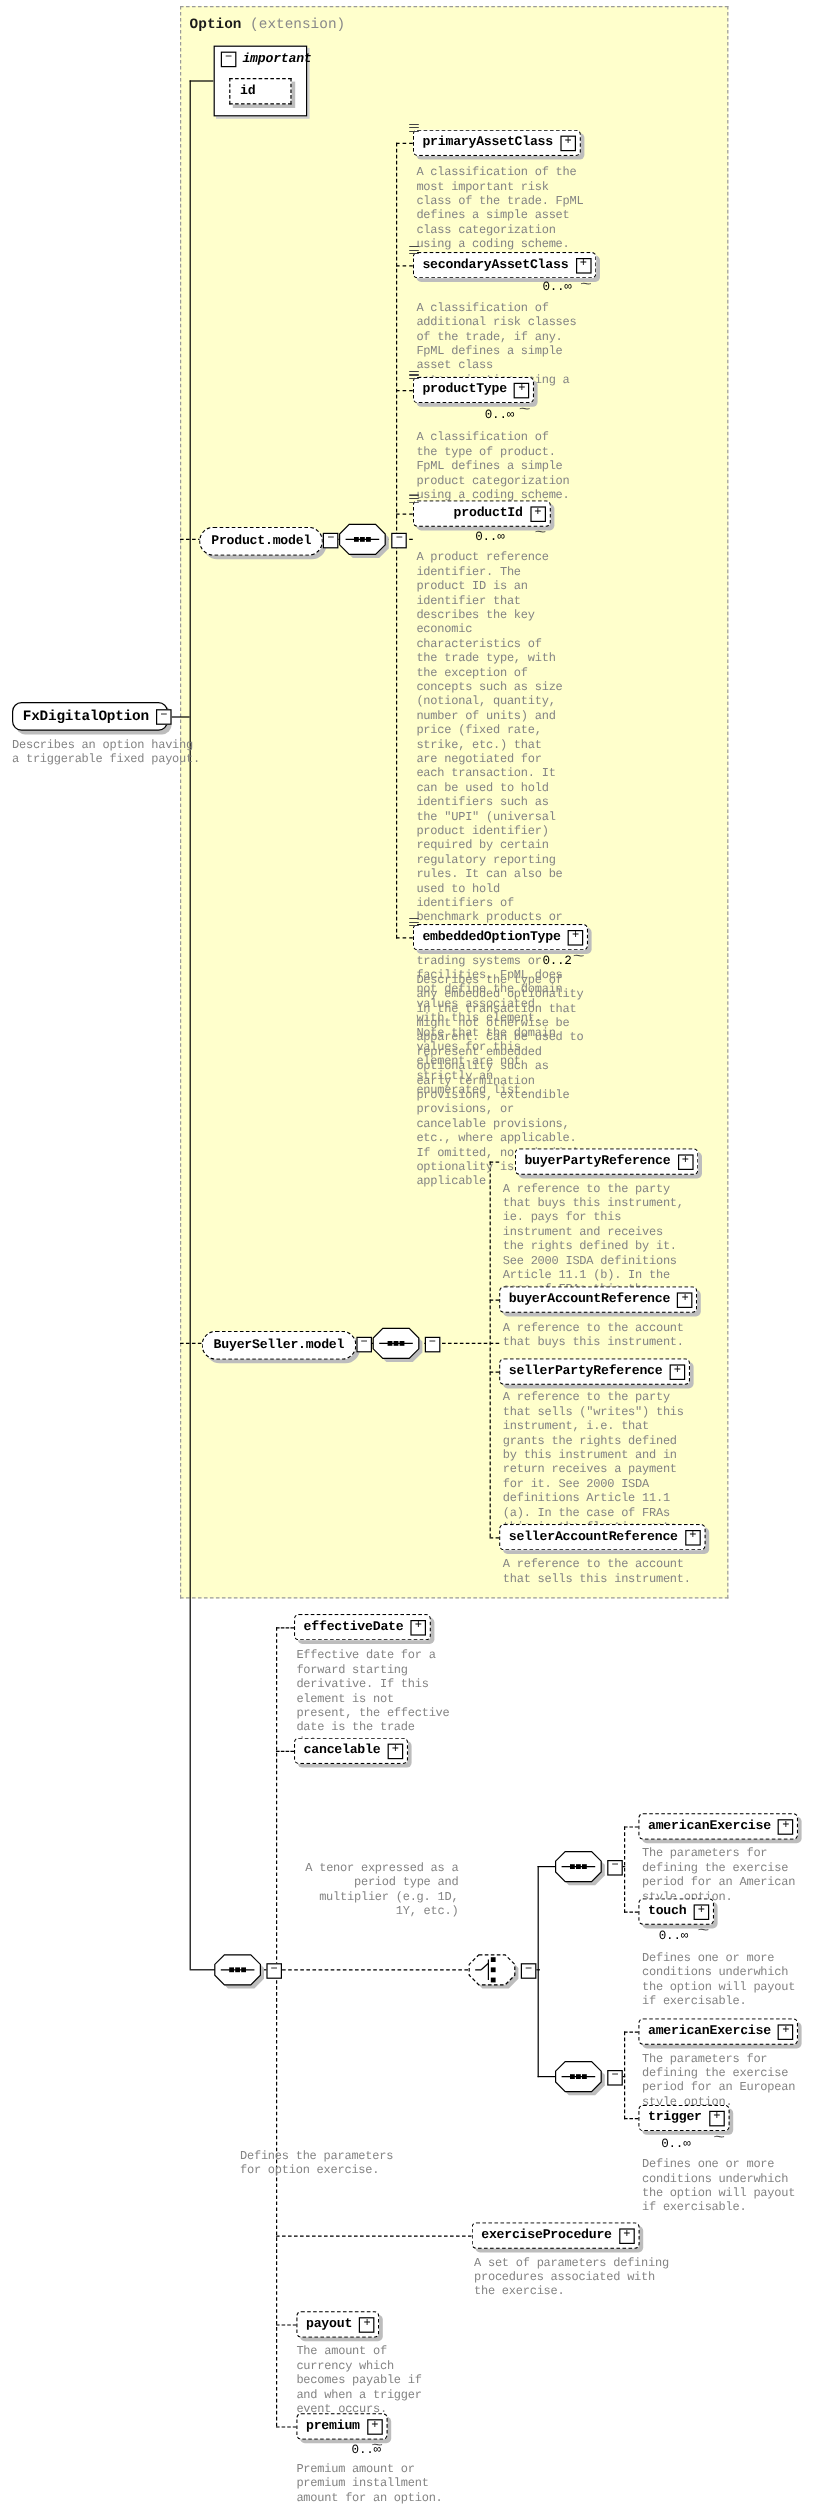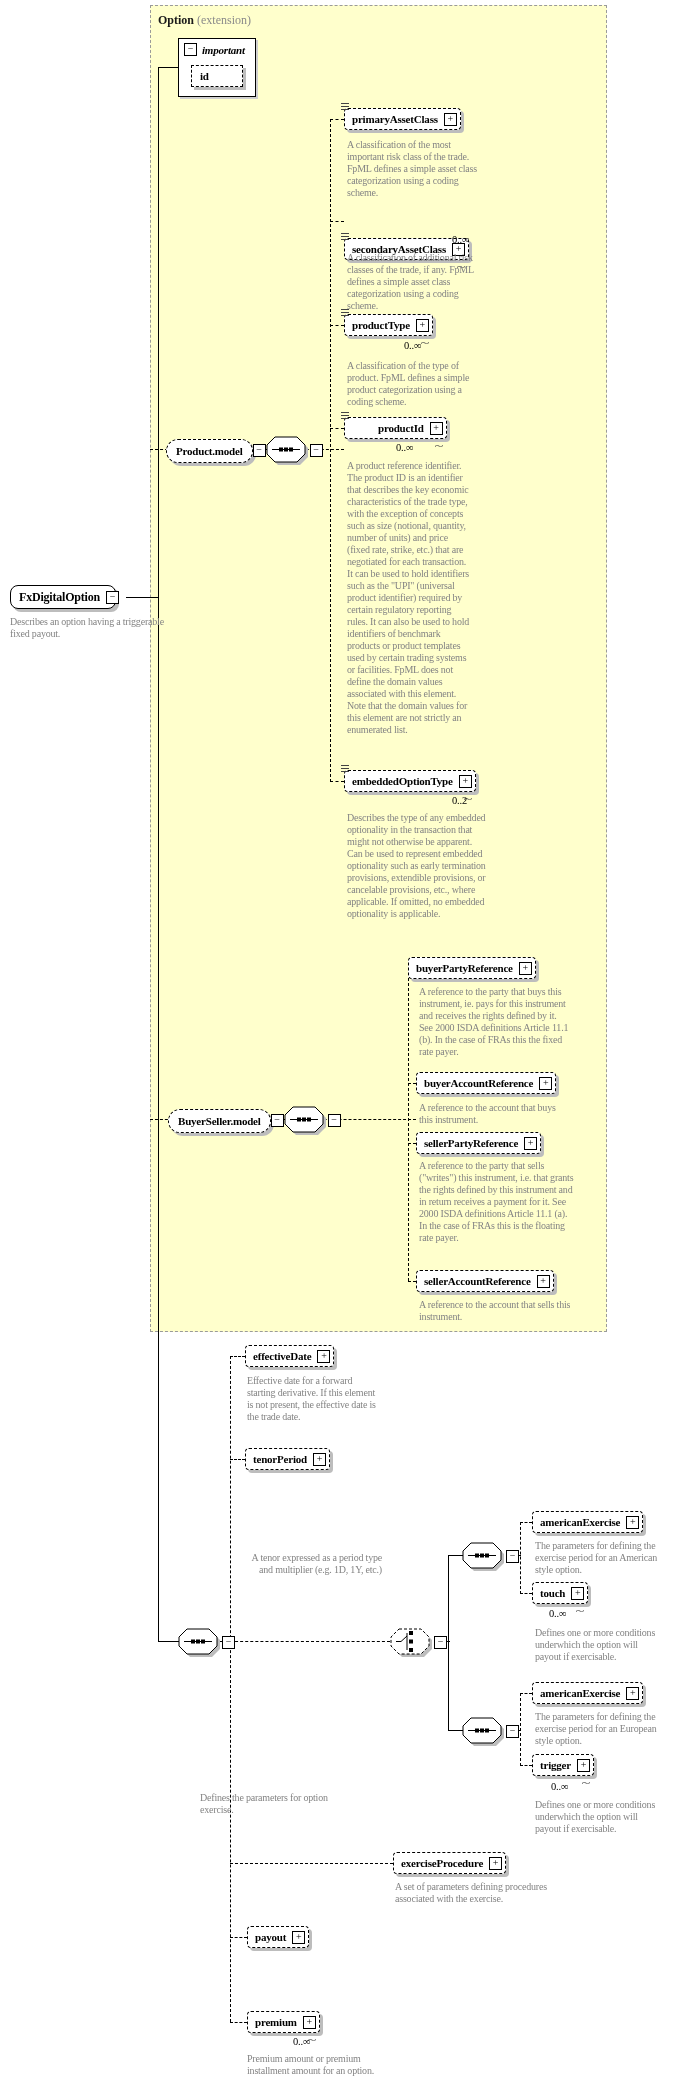--- a/index.html
+++ b/index.html
@@ -1,17 +1,17 @@
 <!DOCTYPE html>
 <html><head>
 <meta charset="utf-8">
 <style>
   html,body{margin:0;padding:0;background:#fff;}
   #stage{position:relative;width:680px;height:2091px;background:#fff;overflow:hidden;
-         font-family:Liberation Serif, serif;}
+         font-family:Liberation Mono, monospace;}
   
   .ext{position:absolute;left:150px;top:5px;width:457px;height:1327px;
        background:#ffffcc;border:1px dashed #9a9a9a;box-sizing:border-box;}
   .ext-title{position:absolute;left:158px;top:13px;font-size:12px;color:#8a8a8a;white-space:nowrap;}
   .ext-title b{color:#1a1a1a;}
   
   .lh{position:absolute;height:0;border-top:1px solid #000;}
   .lv{position:absolute;width:0;border-left:1px solid #000;}
   .lh.dash{border-top-style:dashed;}
   .lv.dash{border-left-style:dashed;}
@@ -133,21 +133,21 @@
     <span class="tgl">−</span>
   </div>
 
   <div class="ebox" style="left:344px;top:108px;">
     <span class="notch"></span>
     <span class="lbl">primaryAssetClass</span>
     <span class="tgl">+</span>
   </div>
   <div class="desc" style="left:347px;top:139px;width:140px;">A classification of the most important risk class of the trade. FpML defines a simple asset class categorization using a coding scheme.</div>
 
-  <div class="ebox rep" style="left:344px;top:210px;margin-top:28px;">
+  <div class="ebox rep" style="left:344px;top:210px;">
     <span class="notch"></span>
     <span class="lbl">secondaryAssetClass</span>
     <span class="tgl">+</span>
   </div>
   <div class="card" style="left:452px;top:234px;">0..∞</div>
   <div class="desc" style="left:347px;top:252px;width:145px;">A classification of additional risk classes of the trade, if any. FpML defines a simple asset class categorization using a coding scheme.</div>
 
   <div class="ebox rep" style="left:344px;top:314px;">
     <span class="notch"></span>
     <span class="lbl">productType</span>
@@ -181,21 +181,21 @@
       <polygon points="12,5 34,5 42,13 42,22 34,30 12,30 4,22 4,13" fill="#bdbdbd"></polygon>
       <polygon points="9,2 31,2 39,10 39,19 31,27 9,27 1,19 1,10" fill="#fff" stroke="#000"></polygon>
       <line x1="6" y1="14.5" x2="34" y2="14.5" stroke="#000"></line>
       <rect x="13" y="12.5" width="4" height="4" fill="#000"></rect>
         <rect x="18" y="12.5" width="4" height="4" fill="#000"></rect>
         <rect x="23" y="12.5" width="4" height="4" fill="#000"></rect>
     </svg>
     <span class="tgl">−</span>
   </div>
 
-  <div class="ebox" style="left:408px;top:957px;">
+  <div class="ebox" style="left:429px;top:957px;">
     <span class="lbl">buyerPartyReference</span>
     <span class="tgl">+</span>
   </div>
   <div class="desc" style="left:419px;top:986px;width:152px;">A reference to the party that buys this instrument, ie. pays for this instrument and receives the rights defined by it. See 2000 ISDA definitions Article 11.1 (b). In the case of FRAs this the fixed rate payer.</div>
 
   <div class="ebox" style="left:416px;top:1072px;">
     <span class="lbl">buyerAccountReference</span>
     <span class="tgl">+</span>
   </div>
   <div class="desc" style="left:419px;top:1102px;width:152px;">A reference to the account that buys this instrument.</div>
@@ -224,21 +224,21 @@
     <span class="tgl">−</span>
   </div>
 
   <div class="ebox" style="left:245px;top:1345px;">
     <span class="lbl">effectiveDate</span>
     <span class="tgl">+</span>
   </div>
   <div class="desc" style="left:247px;top:1375px;width:132px;">Effective date for a forward starting derivative. If this element is not present, the effective date is the trade date.</div>
 
   <div class="ebox" style="left:245px;top:1448px;">
-    <span class="lbl">tenorPeriod</span>
+    <span class="lbl">cancelable</span>
     <span class="tgl">+</span>
   </div>
   <div class="desc" style="left:247px;top:1552px;width:135px;text-align:right;">A tenor expressed as a period type and multiplier (e.g. 1D, 1Y, etc.)</div>
 
   <div class="grow" style="left:390px;top:1627px;">
     <svg class="oct" width="44" height="31">
       <polygon points="12,5 34,5 42,13 42,22 34,30 12,30 4,22 4,13" fill="#bdbdbd"></polygon>
       <polygon points="9,2 31,2 39,10 39,19 31,27 9,27 1,19 1,10" fill="#fff" stroke="#000" stroke-dasharray="3 2"></polygon>
       <line x1="6" y1="14.5" x2="11" y2="14.5" stroke="#000"></line>
       <line x1="11" y1="14.5" x2="17" y2="9" stroke="#000"></line>
@@ -304,20 +304,21 @@
   <div class="ebox" style="left:393px;top:1852px;">
     <span class="lbl">exerciseProcedure</span>
     <span class="tgl">+</span>
   </div>
   <div class="desc" style="left:395px;top:1881px;width:170px;">A set of parameters defining procedures associated with the exercise.</div>
 
   <div class="ebox" style="left:247px;top:1926px;">
     <span class="lbl">payout</span>
     <span class="tgl">+</span>
   </div>
+  <div class="desc" style="left:247px;top:1955px;width:120px;">The amount of currency which becomes payable if and when a trigger event occurs.</div>
 
   <div class="ebox rep" style="left:247px;top:2011px;">
     <span class="lbl">premium</span>
     <span class="tgl">+</span>
   </div>
   <div class="card" style="left:293px;top:2036px;">0..∞</div>
   <div class="desc" style="left:247px;top:2053px;width:130px;">Premium amount or premium installment amount for an option.</div>
 
 </div>
 

